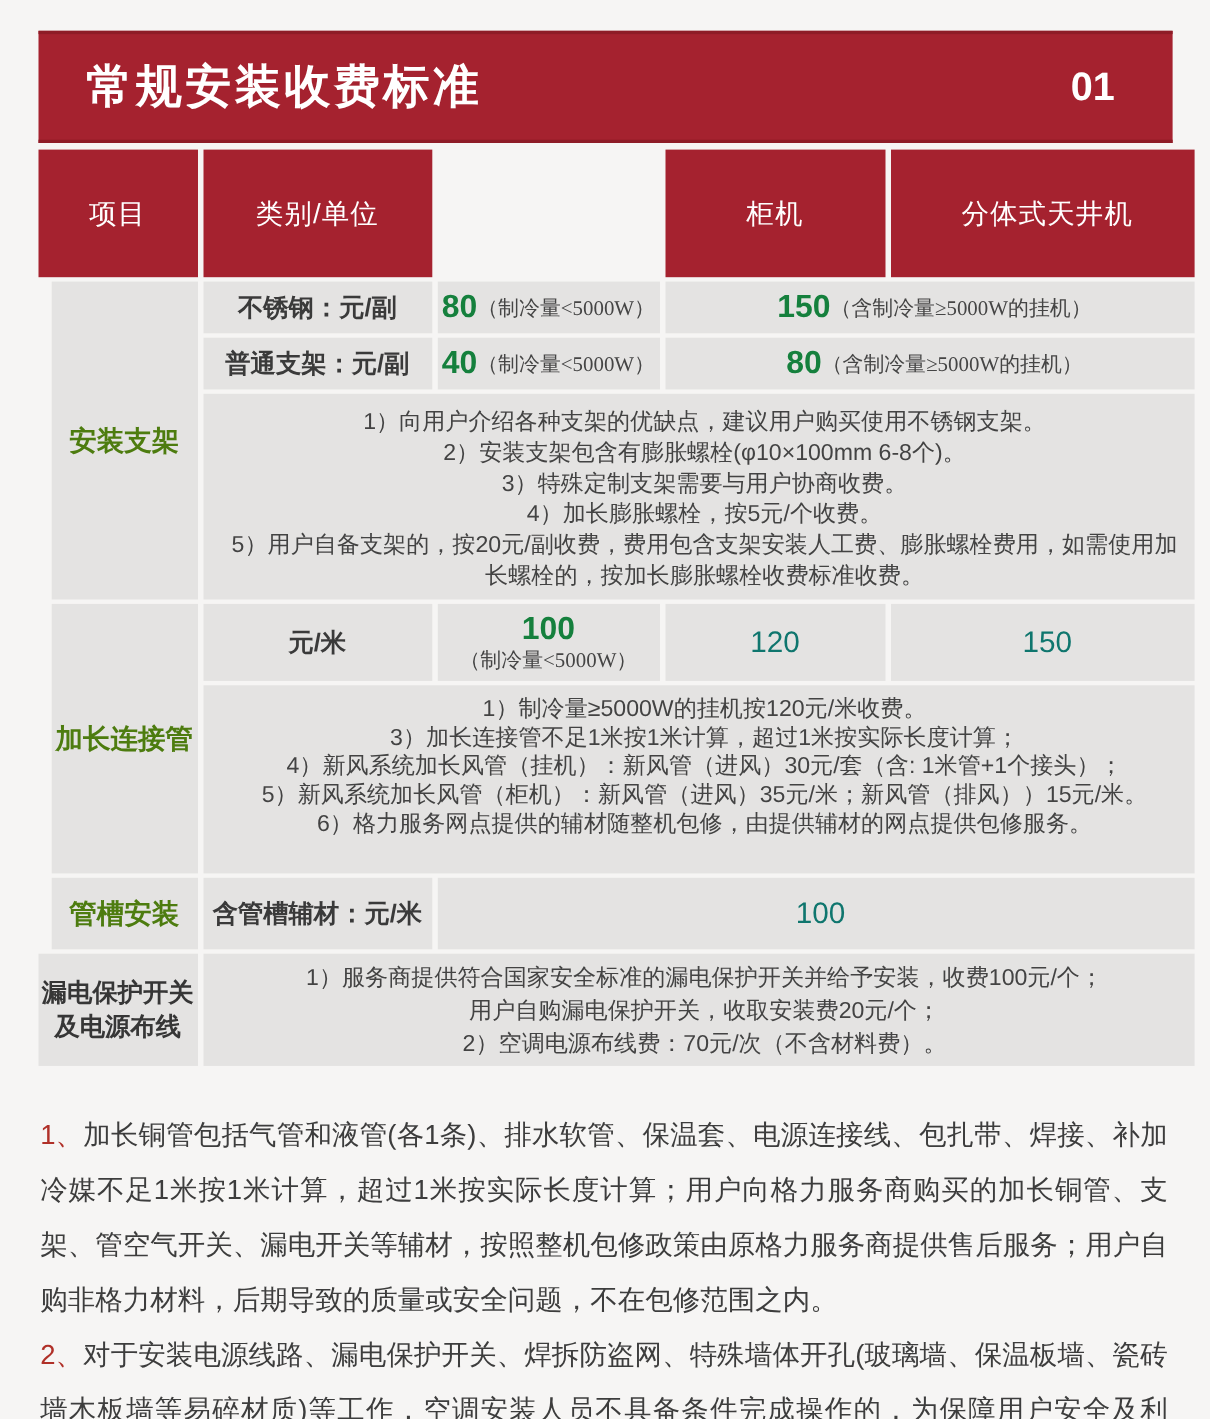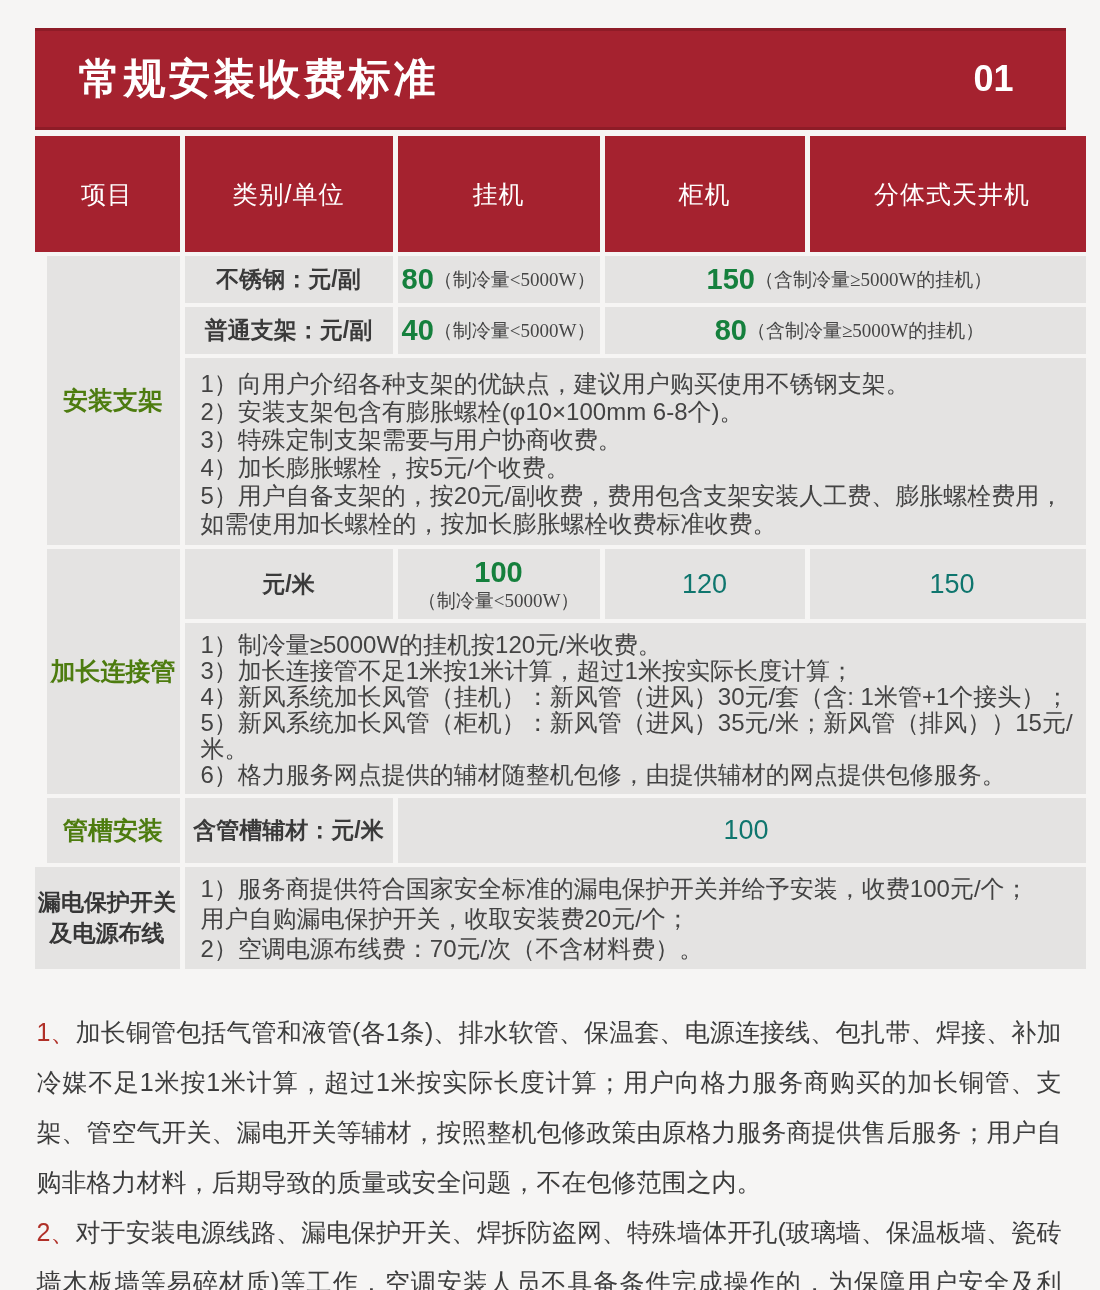--- a/index.html
+++ b/index.html
@@ -51,22 +51,22 @@
   .item { font-size:25px; font-weight:bold; color:#4d7c0f;margin-left:12px; }
   .item2 { font-size:23px; font-weight:bold; color:#363636; line-height:1.35;
            flex-direction:column; }
   .cat { font-size:23px; font-weight:bold; color:#3a3a3a; }
   .num { font-size:29px; font-weight:600; color:#15803d; }
   .small { font-size:19px; color:#454545;font-family:Liberation Serif, serif; }
   .plain-num { font-size:27px; color:#0f766e; }
   .two-line { flex-direction:column; line-height:1.15; }
   .notes {
     background:#e4e3e2;
-    font-size:24px; color:#434343;
-    text-align:left;
+    font-size:21px; color:#434343;
+    text-align:center;
     display:block;
     padding:10px 14px 8px 16px;
   }
   .notes.n1 { line-height:28px; padding-top:12px; }
   .notes.n2 { line-height:26px; padding-top:9px; }
   .notes.n3 { line-height:30px; padding-top:7px; }
   
   .footnotes {
     margin:38px 24px 0 22px;
   }
@@ -83,21 +83,20 @@
 
   <div class="banner">
     <div class="banner-title">常规安装收费标准</div>
     <div class="banner-num">01</div>
   </div>
 
   <div class="grid">
 
     <div class="th" style="grid-area:1/1">项目</div>
     <div class="th" style="grid-area:1/2">类别/单位</div>
-    <div class="th" style="grid-area:1/3">挂机</div>
     <div class="th" style="grid-area:1/4">柜机</div>
     <div class="th" style="grid-area:1/5">分体式天井机</div>
 
     <div class="cell item" style="grid-area:2/1/5/2">安装支架</div>
 
     <div class="cell cat" style="grid-area:2/2">不锈钢：元/副</div>
     <div class="cell" style="grid-area:2/3">
       <span class="num">80</span>
         <span class="small">（制冷量&lt;5000W）</span>
     </div>

